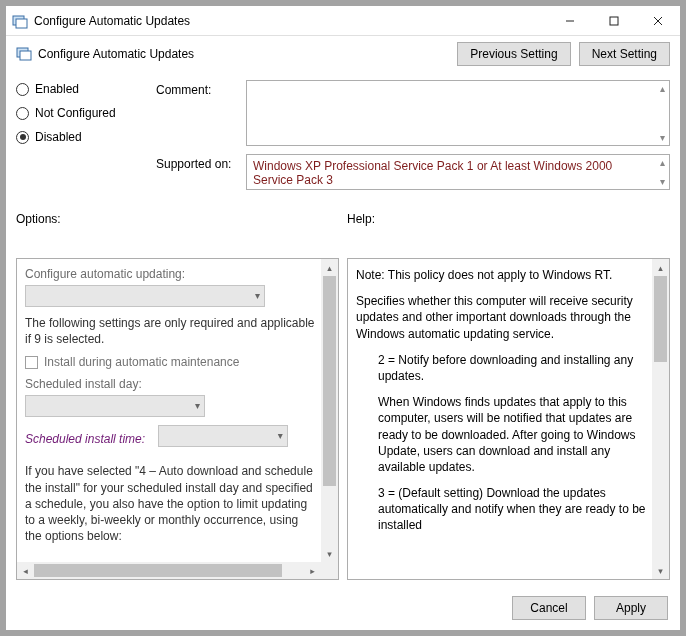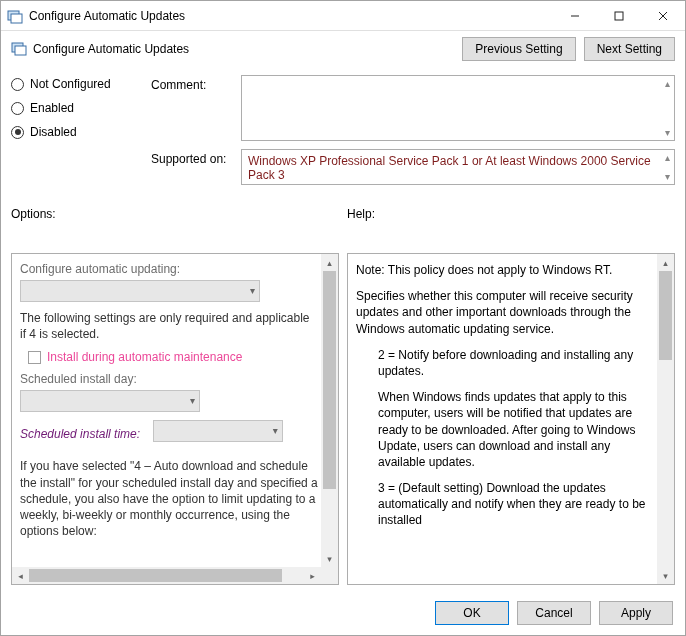--- a/index.html
+++ b/index.html
@@ -1,17 +1,17 @@
 <!DOCTYPE html>
 <html><head>
 <meta charset="utf-8">
 <style>
   * { box-sizing: border-box; font-family: "Segoe UI", Tahoma, sans-serif; font-size: 12px; }
   html, body { margin: 0; padding: 0; background: #fff; }
-  .window { width: 686px; height: 636px; border: 1px solid #a3a3a3; background: #fff; display: flex; flex-direction: column; }
+  .window { width: 686px; height: 636px; border: 6px solid #a3a3a3; background: #fff; display: flex; flex-direction: column; }
   .titlebar { height: 30px; display: flex; align-items: center; padding: 0 0 0 6px; border-bottom: 1px solid #e0e0e0; }
   .titlebar .title { flex: 1; font-size: 12px; }
   .titlebar .app-icon { width:16px; height:16px; margin-right:6px; display:inline-flex; align-items:center; justify-content:center;}
   .titlebar .ctrl { width: 44px; height: 29px; display:flex; align-items:center; justify-content:center; }
   .titlebar .ctrl svg { stroke: #222; }
   .header { padding: 6px 10px 10px 10px; }
   .header-row { display:flex; align-items:center; }
   .header-title { display:flex; align-items:center; flex:1; }
   .header-title .app-icon { margin-right:6px; }
   .header-buttons { display:flex; gap:8px; }
@@ -43,21 +43,21 @@
   .left-panel .sb-v { bottom:17px; }
   .sb-h { position:absolute; left:0; right:17px; bottom:0; height:17px; background:#f0f0f0; display:flex; }
   .sb-h .arr { width:17px; display:flex; align-items:center; justify-content:center; color:#666; font-size:9px;}
   .sb-h .track { flex:1; position:relative;}
   .sb-h .thumb { position:absolute; top:2px; bottom:2px; background:#c2c2c2; }
   .corner { position:absolute; right:0; bottom:0; width:17px; height:17px; background:#f0f0f0;}
   .opt-label { color:#6d6d6d; margin-bottom:4px; }
   .combo { border:1px solid #c4c4c4; background:#e7e7e7; height:22px; width:240px; margin-bottom:8px; position:relative;}
   .combo .dd { position:absolute; right:4px; top:4px; color:#666; font-size:10px;}
   .combo.sm { width:130px; display:inline-block; vertical-align:middle;}
-  .chk-row { display:flex; align-items:flex-end; gap:6px; color:#ec4899; margin:2px 0 8px 8px;}
+  .chk-row { display:flex; align-items:flex-end; gap:6px; color:#737373; margin:2px 0 8px 0;}
   .chk { width:13px; height:13px; border:1.5px solid #9f9f9f; background:#fff;}
   .opt-text { color:#333; margin:4px 0 8px 0; line-height:1.35; }
   .help-p { margin:0 0 10px 0; line-height:1.35; }
   .help-indent { padding-left:22px; }
   .footer { display:flex; justify-content:flex-end; gap:8px; padding:10px 12px; }
   .left-panel .content { bottom:35px; }
   .lbl-inline { color:#701a75;font-style:italic; }
 </style>
 </head>
 <body>
@@ -105,25 +105,25 @@
         <div class="btn">Previous Setting</div>
         <div class="btn">Next Setting</div>
       </div>
     </div>
   </div>
 
   <div class="layout-top">
     <div class="radios">
       <div class="radio-row">
         <span class="radio"></span>
-        <span>Not Configured</span>
+        <span>Enabled</span>
       </div>
       <div class="radio-row">
         <span class="radio"></span>
-        <span>Enabled</span>
+        <span>Not Configured</span>
       </div>
       <div class="radio-row">
         <span class="radio sel"></span>
         <span>Disabled</span>
       </div>
     </div>
     <div class="fields">
       <div class="field-row">
         <div class="field-label">Comment:</div>
         <div class="textarea">
@@ -145,21 +145,21 @@
 
   <div class="cols">
     <div class="col">
       <div class="col-label">Options:</div>
       <div class="panel left-panel">
         <div class="content">
           <div class="opt-label">Configure automatic updating:</div>
           <div class="combo">
               <span class="dd">▾</span>
             </div>
-          <div class="opt-text">The following settings are only required and applicable if 4 is selected.</div>
+          <div class="opt-text">The following settings are only required and applicable if 9 is selected.</div>
           <div class="chk-row">
             <span class="chk"></span>
             <span>Install during automatic maintenance</span>
           </div>
           <div class="opt-label">Scheduled install day:</div>
           <div class="combo" style="width:180px">
               <span class="dd">▾</span>
             </div>
           <div style="margin-bottom:8px;">
             <span class="lbl-inline">Scheduled install time:</span>
@@ -201,17 +201,16 @@
           <div class="track">
               <div class="thumb" style="top:0; height:30%"></div>
             </div>
           <div class="arr">▾</div>
         </div>
       </div>
     </div>
   </div>
 
   <div class="footer">
-    <div class="btn primary" style="min-width:74px">OK</div>
     <div class="btn" style="min-width:74px">Cancel</div>
     <div class="btn" style="min-width:74px">Apply</div>
   </div>
 </div>
 
 </body></html>

